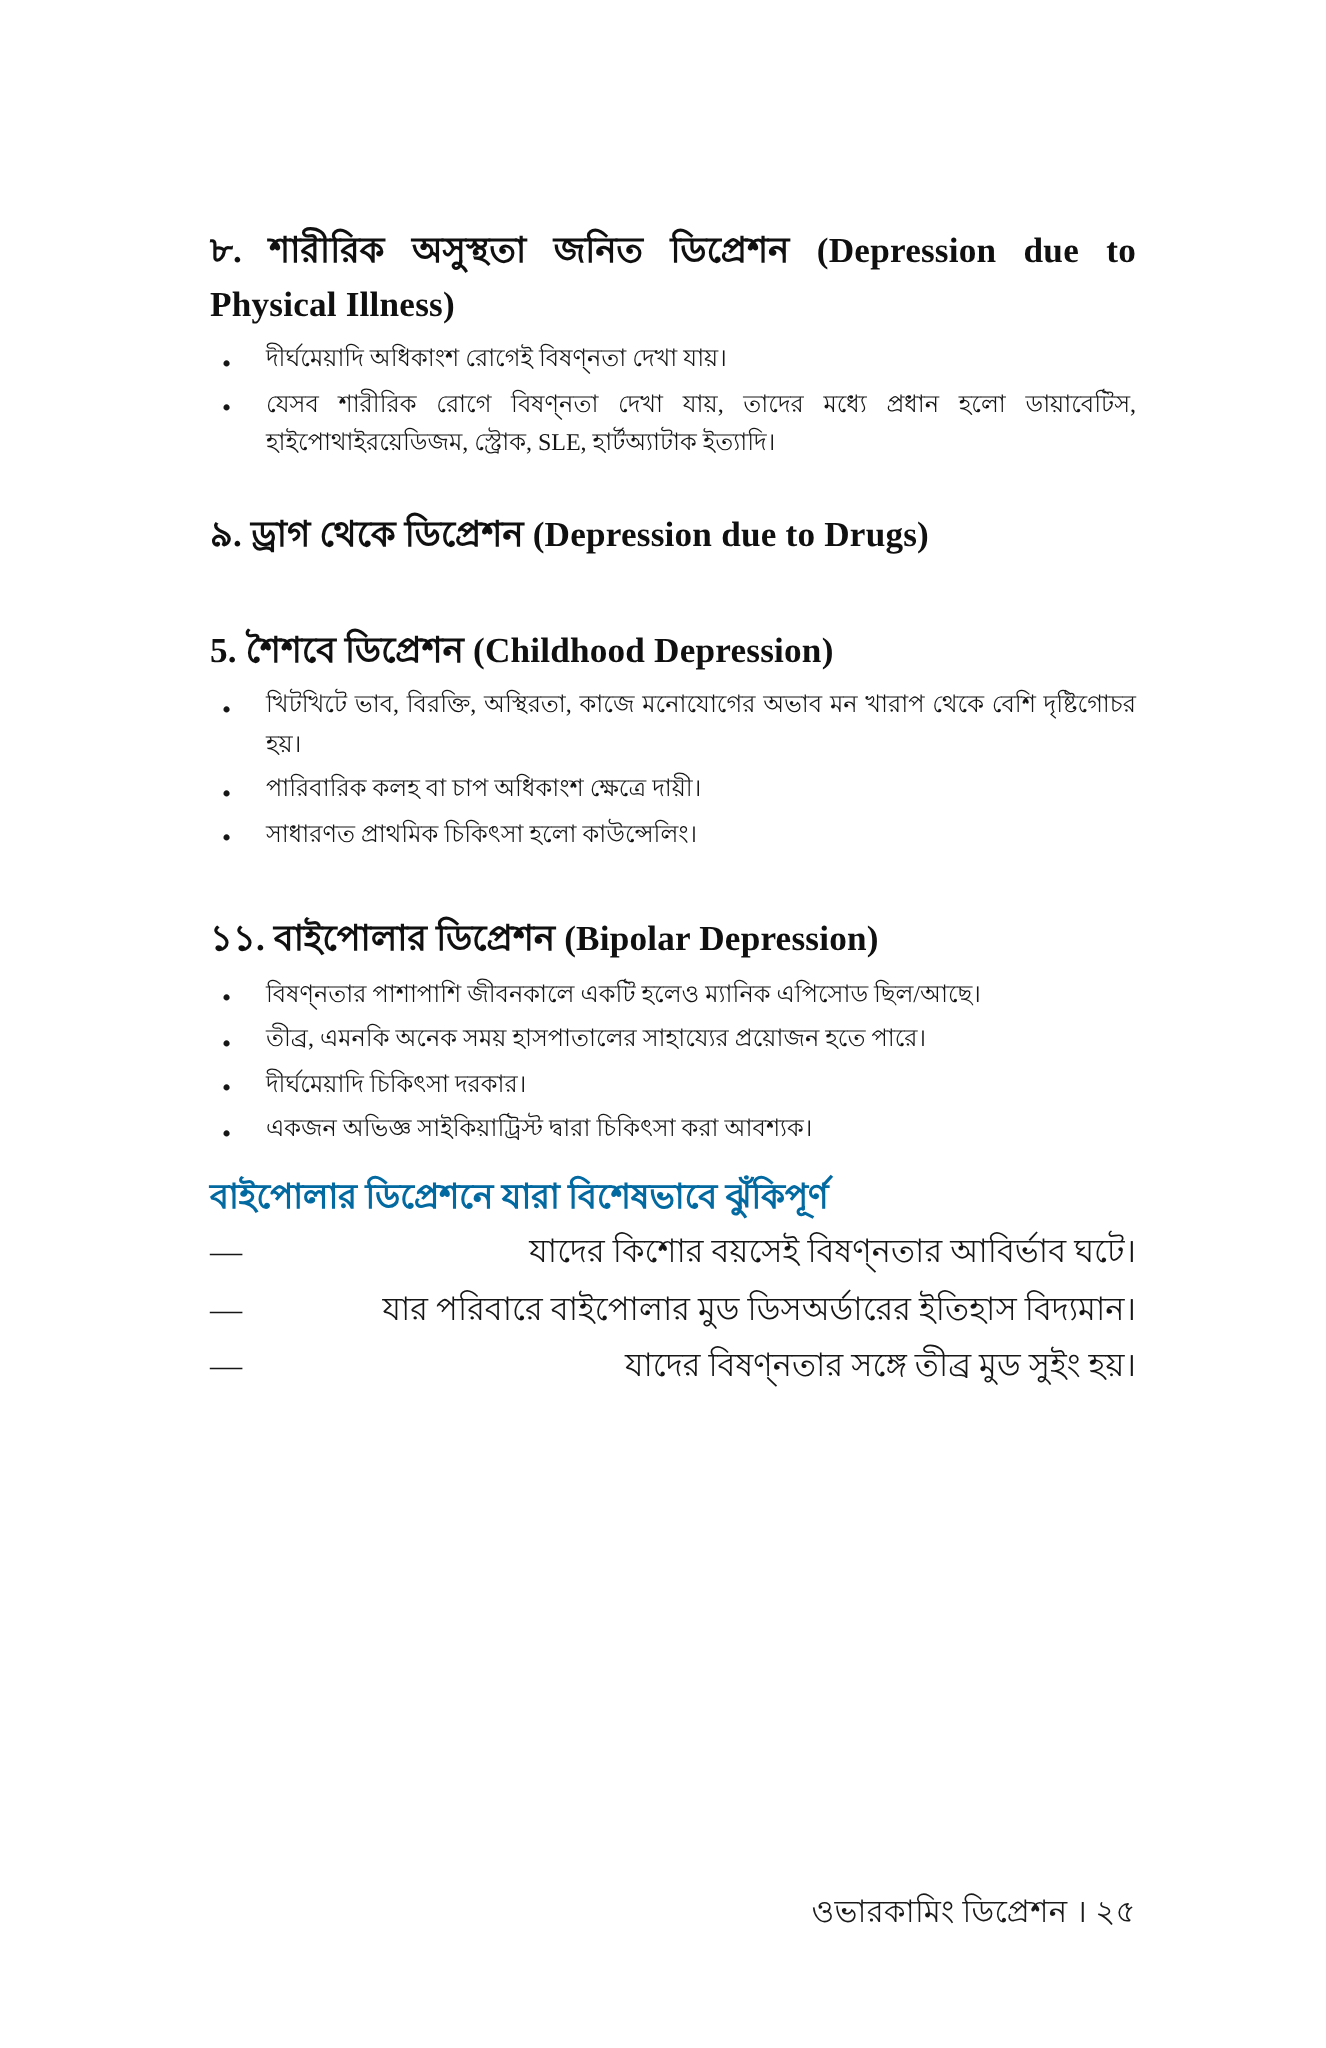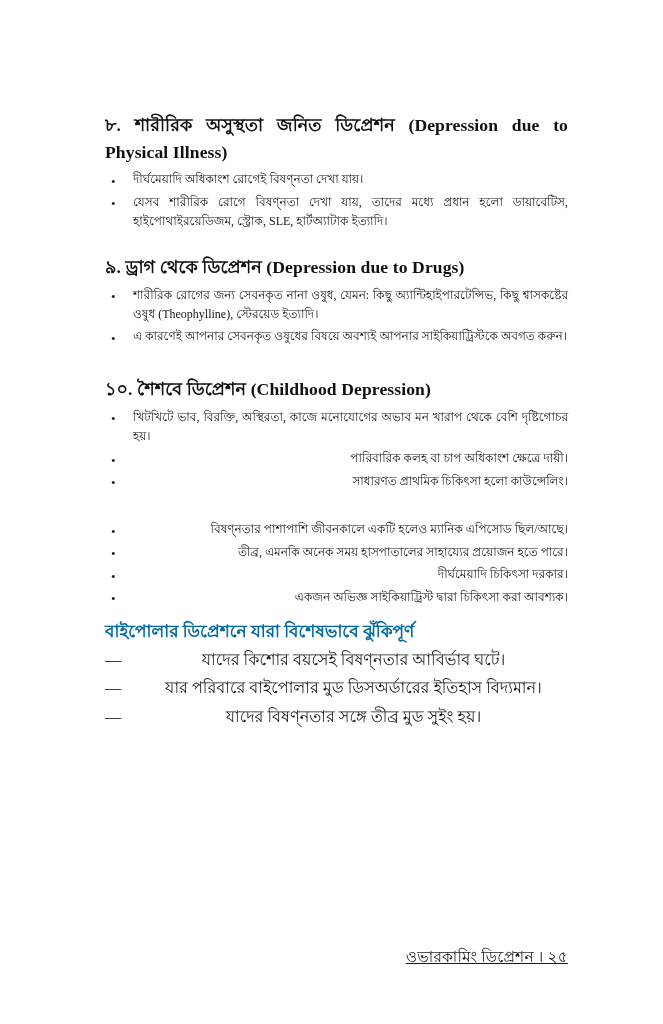--- a/index.html
+++ b/index.html
@@ -70,37 +70,37 @@
   ul.bullets > li::before {
     content: "\2022";
     position: absolute;
     left: 6px;
     top: -0.5px;
     font-size: 13px;
     line-height: 1.9;
     color: #161616;
   }
   ul.bullets > li.no-justify {
-    text-align: right;
+    text-align: left;
   }
 
   
   ul.dashes {
     list-style: none;
     margin: 0;
     padding: 0;
   }
   ul.dashes > li {
     position: relative;
     padding-left: 34px;
     margin: 0 0 2px 0;
     font-size: 16.1px;
     line-height: 1.66;
     color: #161616;
-    text-align: center;
+    text-align: right;
   }
   ul.dashes > li::before {
     content: "\2014";
     position: absolute;
     left: 0;
     top: 0;
     color: #161616;
   }
 
   
@@ -113,61 +113,57 @@
   .footer {
     position: absolute;
     left: 105px;
     right: 95px;
     bottom: 56px;
     text-align: right;
     font-size: 15.4px;
     line-height: 1.4;
     color: #1a1a1a;
     letter-spacing: 0.2px;
-    text-decoration: underline;
   }
 </style>
 </head>
 <body>
 
 <div class="page">
   <div class="content">
 
     <div class="block">
       <h2 class="section-heading justify-two-line">৮. শারীরিক অসুস্থতা জনিত ডিপ্রেশন (Depression due to Physical Illness)</h2>
       <ul class="bullets">
         <li>দীর্ঘমেয়াদি অধিকাংশ রোগেই বিষণ্নতা দেখা যায়।</li>
         <li>যেসব শারীরিক রোগে বিষণ্নতা দেখা যায়, তাদের মধ্যে প্রধান হলো ডায়াবেটিস, হাইপোথাইরয়েডিজম, স্ট্রোক, SLE, হার্টঅ্যাটাক ইত্যাদি।</li>
       </ul>
     </div>
 
     <div class="gap-md"></div>
 
     <div class="block">
       <h2 class="section-heading">৯. ড্রাগ থেকে ডিপ্রেশন (Depression due to Drugs)</h2>
-      <ul class="bullets">
-        <li>শারীরিক রোগের জন্য সেবনকৃত নানা ওষুধ, যেমন: কিছু অ্যান্টিহাইপারটেন্সিভ, কিছু শ্বাসকষ্টের ওষুধ (Theophylline), স্টেরয়েড ইত্যাদি।</li>
-        <li>এ কারণেই আপনার সেবনকৃত ওষুধের বিষয়ে অবশ্যই আপনার সাইকিয়াট্রিস্টকে অবগত করুন।</li>
-      </ul>
     </div>
 
     <div class="gap-lg"></div>
 
     <div class="block">
-      <h2 class="section-heading">১০. শৈশবে ডিপ্রেশন (Childhood Depression)</h2>
+      <h2 class="section-heading">5. শৈশবে ডিপ্রেশন (Childhood Depression)</h2>
       <ul class="bullets">
         <li>খিটখিটে ভাব, বিরক্তি, অস্থিরতা, কাজে মনোযোগের অভাব মন খারাপ থেকে বেশি দৃষ্টিগোচর হয়।</li>
         <li class="no-justify">পারিবারিক কলহ বা চাপ অধিকাংশ ক্ষেত্রে দায়ী।</li>
         <li class="no-justify">সাধারণত প্রাথমিক চিকিৎসা হলো কাউন্সেলিং।</li>
       </ul>
     </div>
 
     <div class="gap-lg"></div>
 
     <div class="block">
+      <h2 class="section-heading">১১. বাইপোলার ডিপ্রেশন (Bipolar Depression)</h2>
       <ul class="bullets">
         <li class="no-justify">বিষণ্নতার পাশাপাশি জীবনকালে একটি হলেও ম্যানিক এপিসোড ছিল/আছে।</li>
         <li class="no-justify">তীব্র, এমনকি অনেক সময় হাসপাতালের সাহায্যের প্রয়োজন হতে পারে।</li>
         <li class="no-justify">দীর্ঘমেয়াদি চিকিৎসা দরকার।</li>
         <li class="no-justify">একজন অভিজ্ঞ সাইকিয়াট্রিস্ট দ্বারা চিকিৎসা করা আবশ্যক।</li>
       </ul>
 
       <div class="gap-sm"></div>
 
       <h3 class="sub-heading">বাইপোলার ডিপ্রেশনে যারা বিশেষভাবে ঝুঁকিপূর্ণ</h3>

